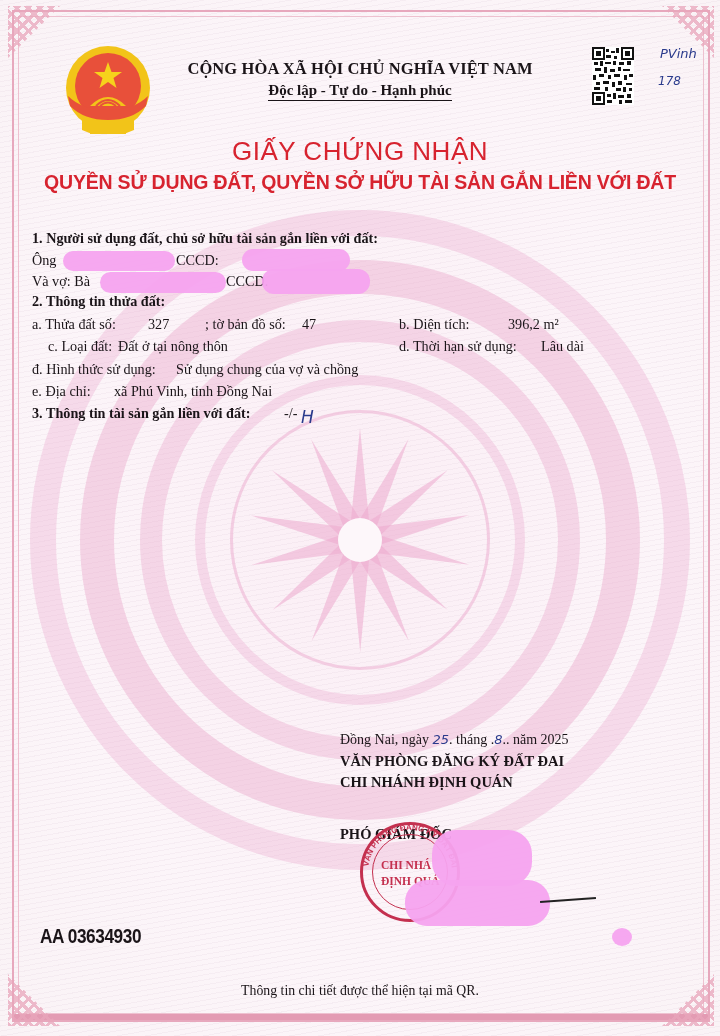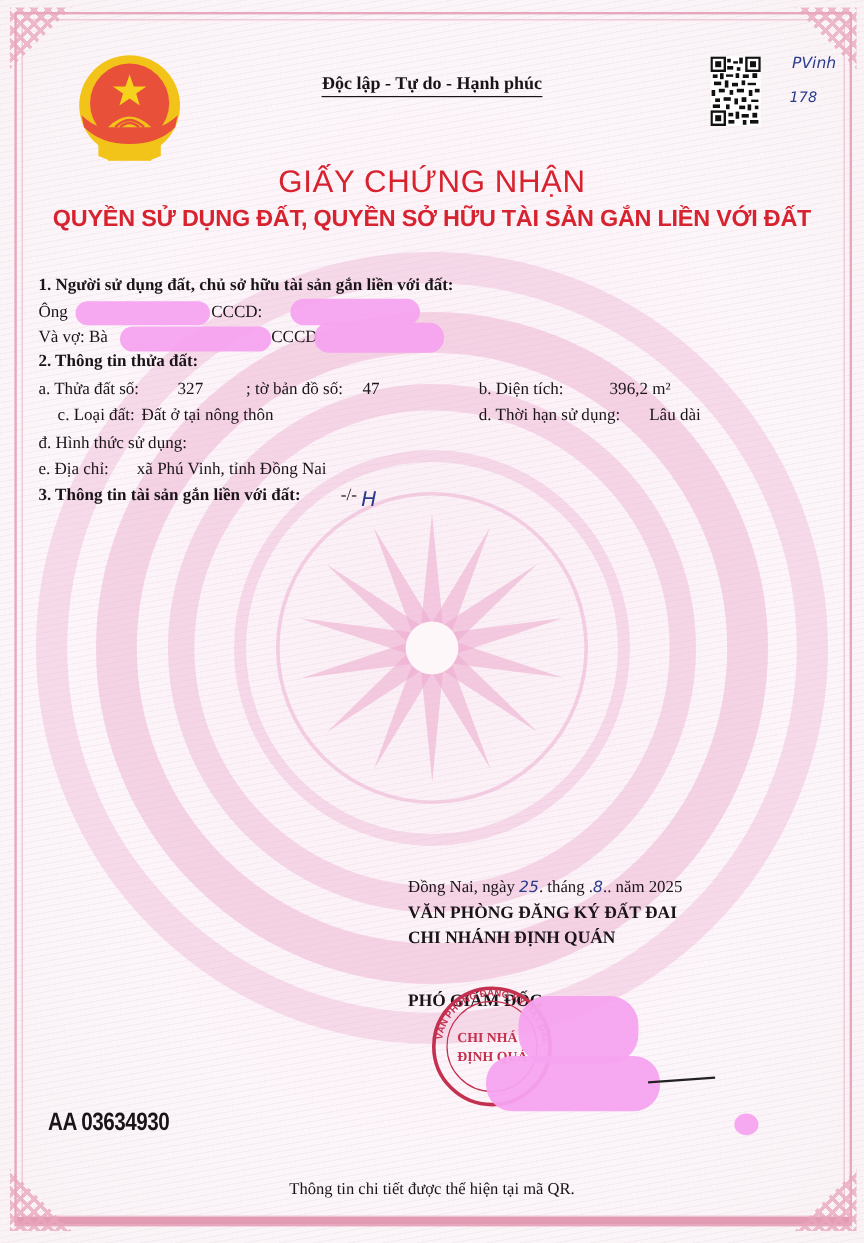--- a/index.html
+++ b/index.html
@@ -127,20 +127,21 @@
     <path d="M28 62 Q46 44 64 62 Z" fill="#f2c419"></path>
     <path d="M34 62 Q46 50 58 62" fill="none" stroke="#e8503a" stroke-width="2"></path>
     <path d="M38 62 Q46 55 54 62" fill="none" stroke="#e8503a" stroke-width="2"></path>
     <path d="M6 52 Q20 66 46 66 Q72 66 86 52 L84 62 Q70 76 46 76 Q22 76 8 62 Z" fill="#e8503a"></path>
     <rect x="28" y="76" width="36" height="14" fill="#f2c419"></rect>
     <path d="M20 76 L30 76 L30 90 L20 86 Z" fill="#f2c419"></path>
     <path d="M72 76 L62 76 L62 90 L72 86 Z" fill="#f2c419"></path>
   </svg>
 
   <div class="nation">
+    <div class="nation-title">CỘNG HÒA XÃ HỘI CHỦ NGHĨA VIỆT NAM</div>
     <div class="nation-motto">Độc lập - Tự do - Hạnh phúc</div>
   </div>
 
   <svg class="qr" viewBox="0 0 42 58">
     <rect x="0" y="0" width="42" height="58" fill="#fff"></rect>
     <rect x="1" y="1" width="11" height="11" fill="none" stroke="#111" stroke-width="2"></rect>
     <rect x="4" y="4" width="5" height="5" fill="#111"></rect>
     <rect x="30" y="1" width="11" height="11" fill="none" stroke="#111" stroke-width="2"></rect>
     <rect x="33" y="4" width="5" height="5" fill="#111"></rect>
     <rect x="1" y="46" width="11" height="11" fill="none" stroke="#111" stroke-width="2"></rect>
@@ -210,20 +211,21 @@
   <div class="line" style="left:302px; top:316px;">47</div>
   <div class="line" style="left:399px; top:316px;">b. Diện tích:</div>
   <div class="line" style="left:508px; top:316px;">396,2 m²</div>
 
   <div class="line" style="left:48px; top:338px;">c. Loại đất:</div>
   <div class="line" style="left:118px; top:338px;">Đất ở tại nông thôn</div>
   <div class="line" style="left:399px; top:338px;">d. Thời hạn sử dụng:</div>
   <div class="line" style="left:541px; top:338px;">Lâu dài</div>
 
   <div class="line" style="left:32px; top:361px;">đ. Hình thức sử dụng:</div>
+  <div class="line" style="left:176px; top:361px;">Sử dụng chung của vợ và chồng</div>
 
   <div class="line" style="left:32px; top:383px;">e. Địa chỉ:</div>
   <div class="line" style="left:114px; top:383px;">xã Phú Vinh, tỉnh Đồng Nai</div>
 
   <div class="line b" style="left:32px; top:405px;">3. Thông tin tài sản gắn liền với đất:</div>
   <div class="line" style="left:284px; top:405px;">-/-</div>
   <div class="line hand-num" style="left:301px; top:407px; font-size:17px;">H</div>
 
   <div class="sig sig-date">
     <span>Đồng Nai, ngày</span>

